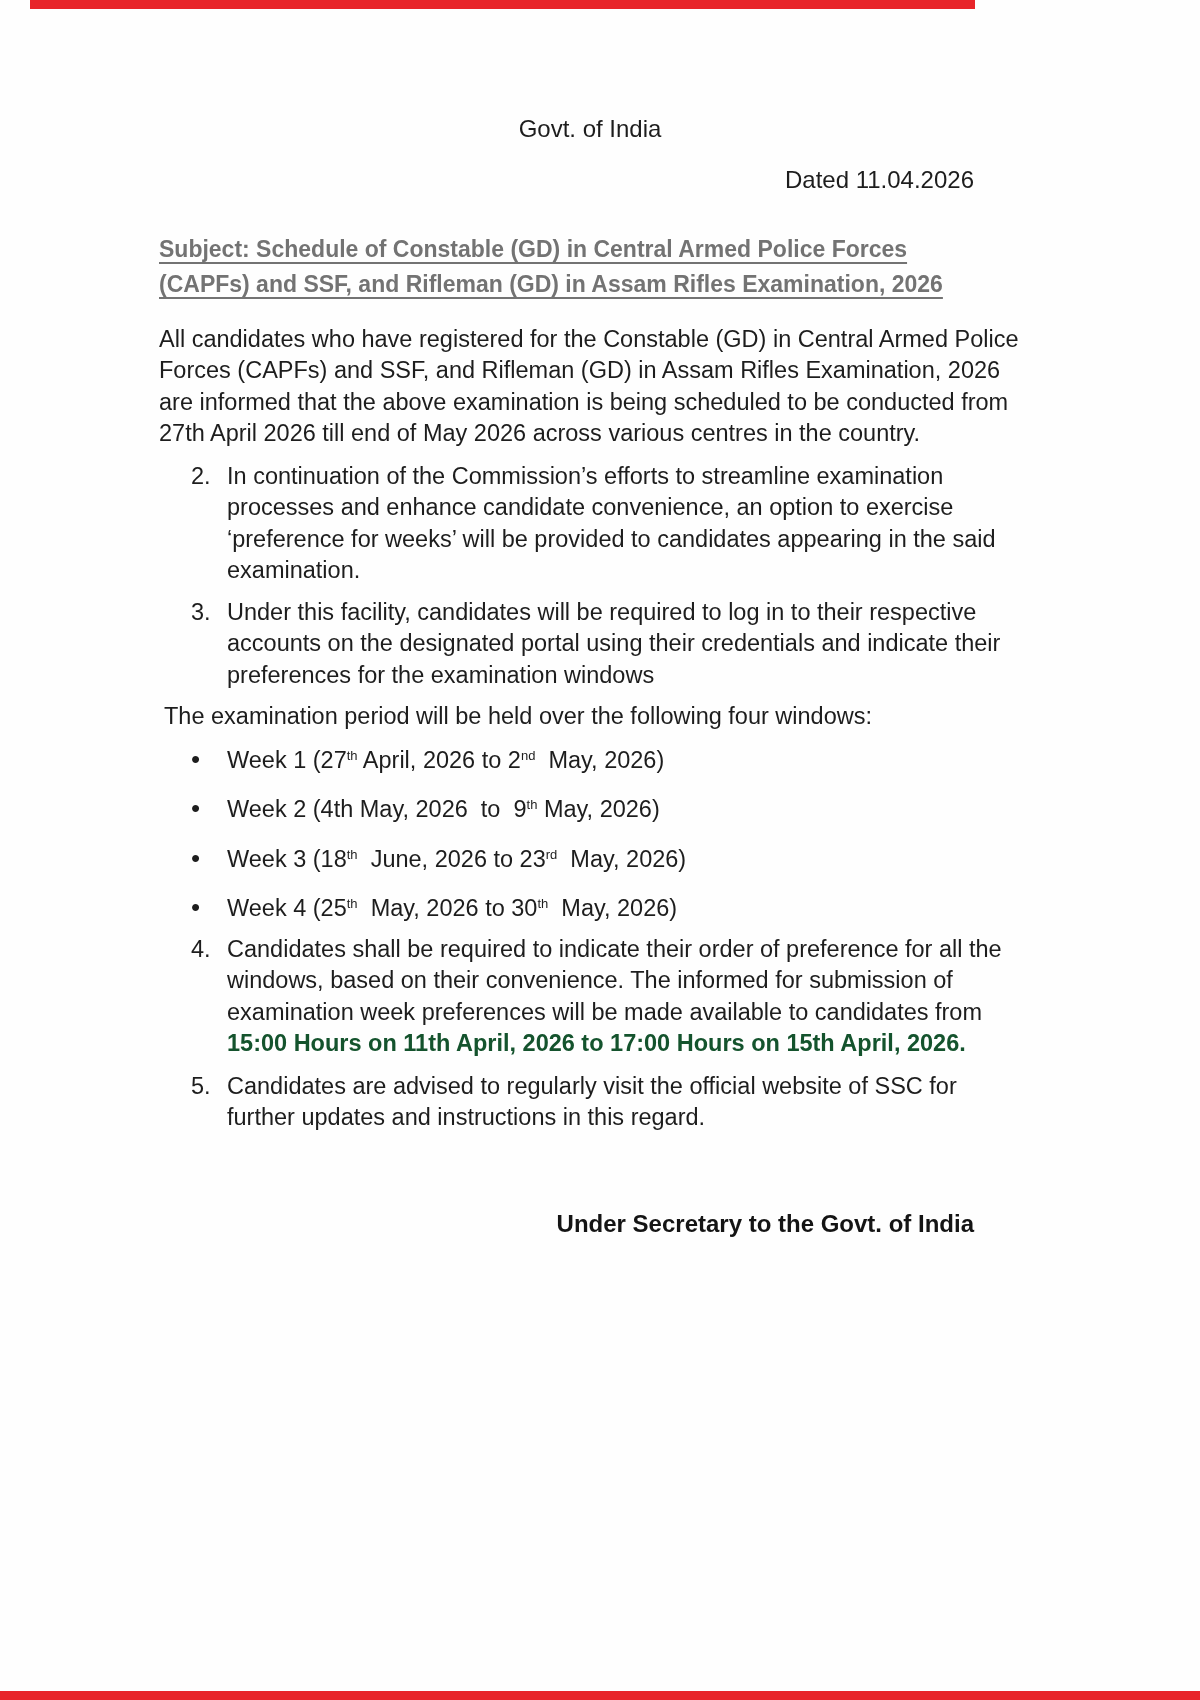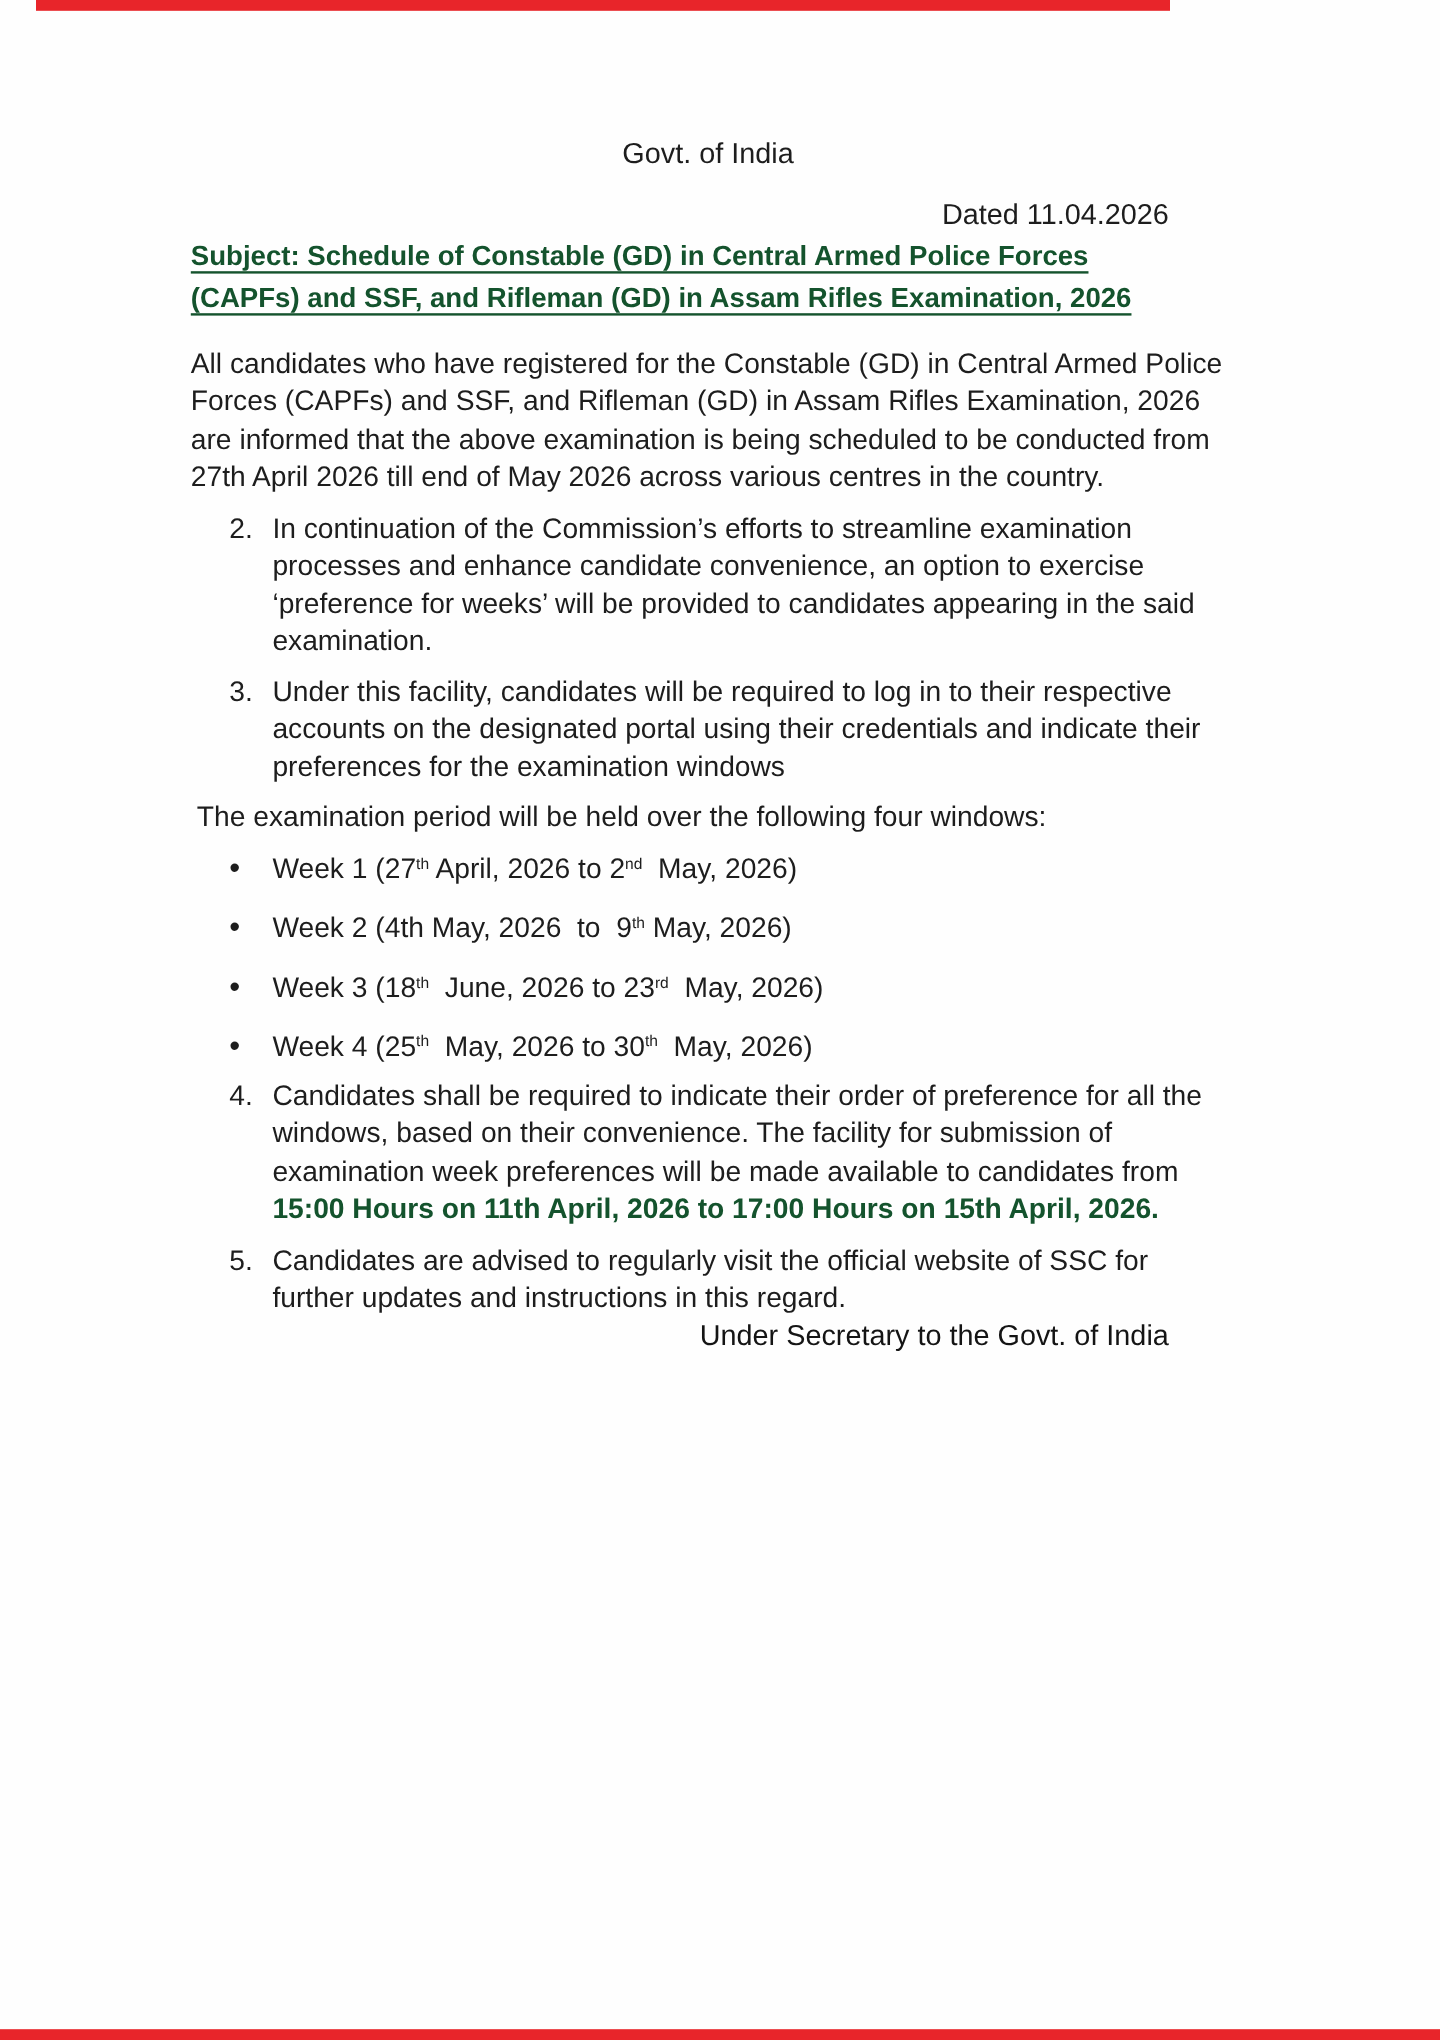--- a/index.html
+++ b/index.html
@@ -23,24 +23,25 @@
     padding-top: 112px;
     font-size: 23.5px;
     line-height: 31.5px;
   }
 
   .org { text-align: center; font-size: 24px; line-height: 33px; }
 
   .date { text-align: right; margin-top: 19px; padding-right: 47px; font-size: 24px; }
 
   .subject {
+    margin-top: 36px;
     font-weight: bold;
     font-size: 23px;
     line-height: 35px;
-    color: #14532d;
+    color: #737373;
   }
   .subject div {
     text-decoration: underline;
     text-decoration-thickness: 2px;
     text-underline-offset: 5px;
   }
 
   .para { margin-top: 22px; }
 
   .num-item { display: flex; margin-left: 32px; }
@@ -64,23 +65,24 @@
   .week-text sup {
     font-size: 13px;
     vertical-align: baseline;
     position: relative;
     top: -8px;
   }
 
   strong { color: #14532d; }
 
   .signature {
+    margin-top: 74px;
     text-align: right;
     padding-right: 47px;
-    font-weight: normal;
+    font-weight: bold;
     font-size: 24px;
     color: #141414;
   }
 </style>
 </head>
 <body>
 
 <div class="page">
 
   <div class="artifact artifact-top" style="background: rgb(232, 37, 42);"></div>
@@ -127,21 +129,21 @@
         <span class="week-text"><span>Week 3 (18</span><sup>th</sup><span>  June, 2026 to 23</span><sup>rd</sup><span>  May, 2026)</span></span>
       </li>
       <li class="week">
         <span class="bullet">•</span>
         <span class="week-text"><span>Week 4 (25</span><sup>th</sup><span>  May, 2026 to 30</span><sup>th</sup><span>  May, 2026)</span></span>
       </li>
     </ul>
 
     <div class="num-item mt-item4">
       <span class="num">4.</span>
-      <span class="num-text"><span>Candidates shall be required to indicate their order of preference for all the windows, based on their convenience. The facility for submission of examination week preferences will be made available to candidates from </span><strong>15:00 Hours on 11th April, 2026 to 17:00 Hours on 15th April, 2026.</strong></span>
+      <span class="num-text"><span>Candidates shall be required to indicate their order of preference for all the windows, based on their convenience. The informed for submission of examination week preferences will be made available to candidates from </span><strong>15:00 Hours on 11th April, 2026 to 17:00 Hours on 15th April, 2026.</strong></span>
     </div>
 
     <div class="num-item mt-item5">
       <span class="num">5.</span>
       <span class="num-text">Candidates are advised to regularly visit the official website of SSC for further updates and instructions in this regard.</span>
     </div>
 
     <div class="signature">Under Secretary to the Govt. of India</div>
 
   </div>

